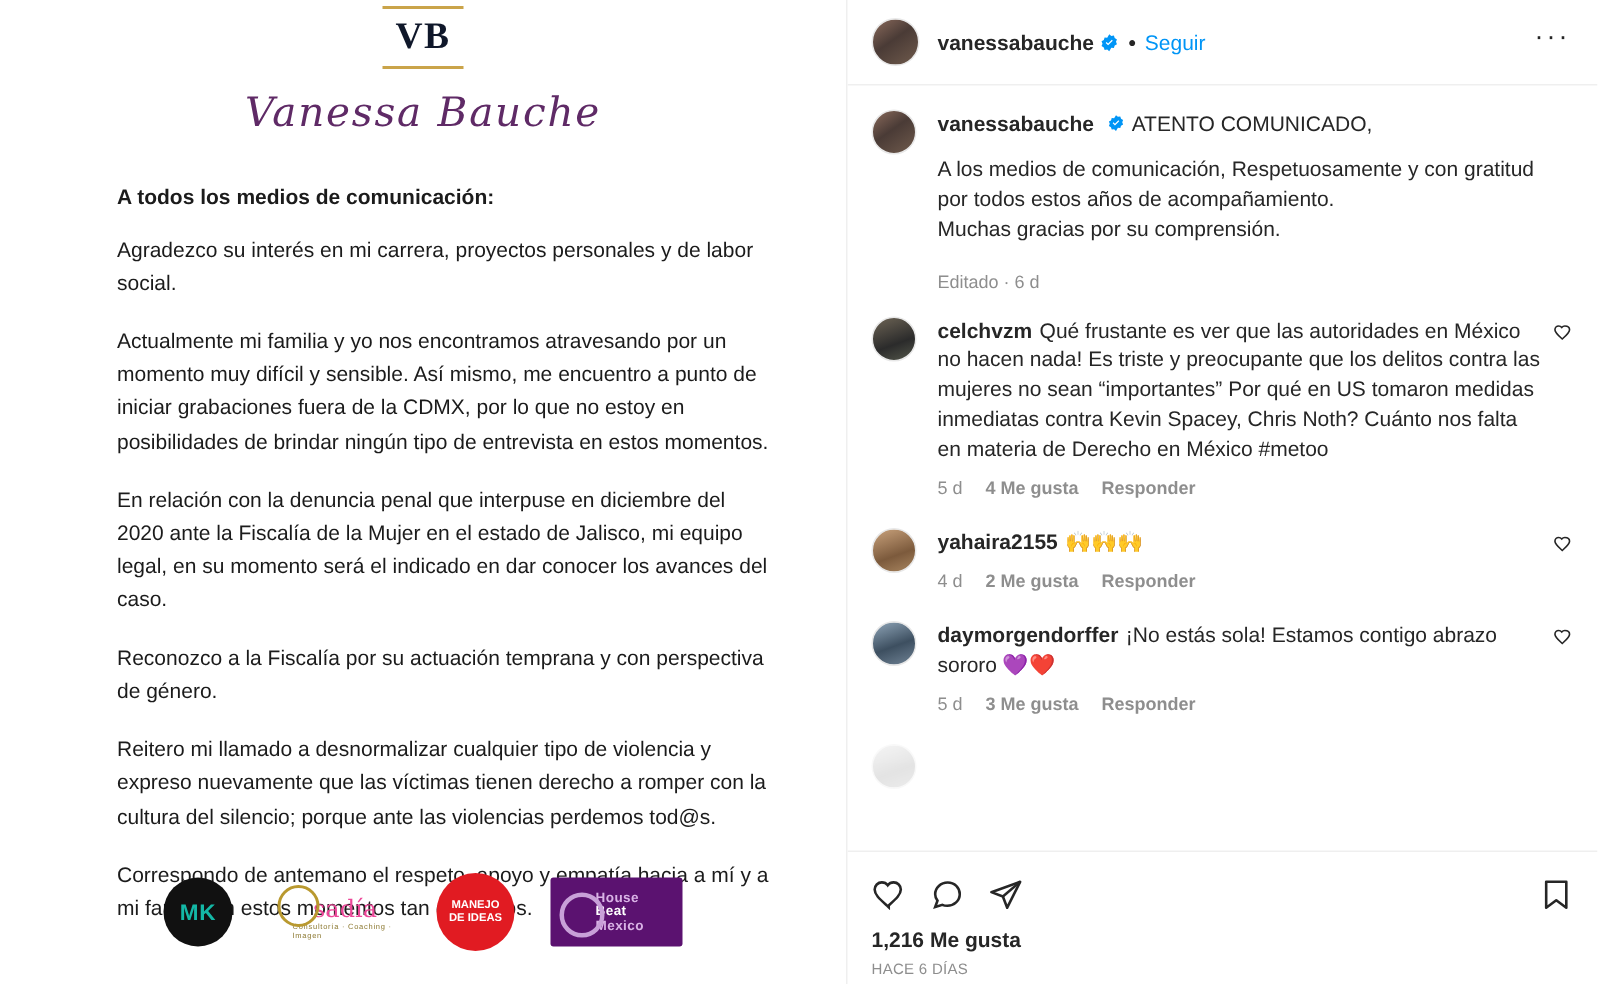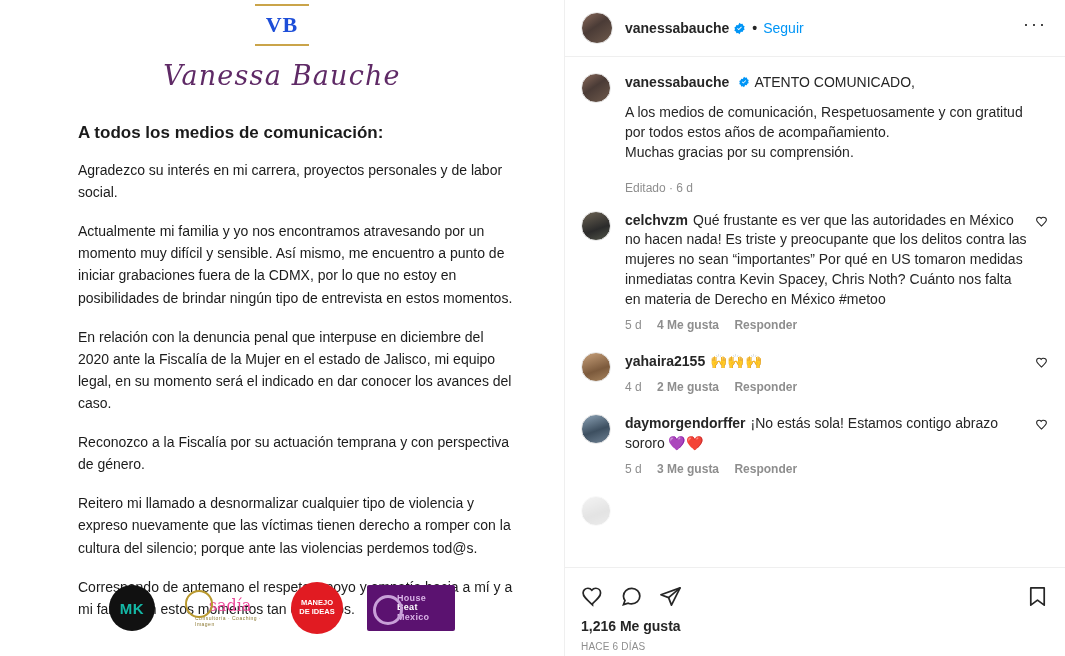--- a/index.html
+++ b/index.html
@@ -42,23 +42,23 @@
     padding-top: 4px;
   }
   .monogram {
     width: 56px;
     height: 48px;
     margin: 0 auto;
     position: relative;
   }
   .monogram .mg-text {
     font-family: "Liberation Serif", serif;
-    font-size: 22px;
+    font-size: 25px;
     letter-spacing: 1px;
-    color: #1d4ed8;
+    color: #0f172a;
     line-height: 34px;
     font-weight: 700;
   }
   .mg-bar {
     width: 54px;
     height: 2px;
     background: #caa44a;
     margin: 0 auto;
   }
   .mg-bar.top { margin-bottom: 2px; }
@@ -72,21 +72,21 @@
     margin-top: 8px;
     letter-spacing: 1.2px;
   }
 
   .letter-body {
     padding: 22px 50px 0 78px;
     font-family: "Liberation Sans", sans-serif;
     color: #1b1b1b;
   }
   .letter-body h1 {
-    font-size: 17px;
+    font-size: 14px;
     font-weight: 700;
     margin: 10px 0 16px 0;
   }
   .letter-body p {
     font-size: 14px;
     line-height: 1.58;
     margin: 0 0 17px 0;
   }
 
   .sponsors {

